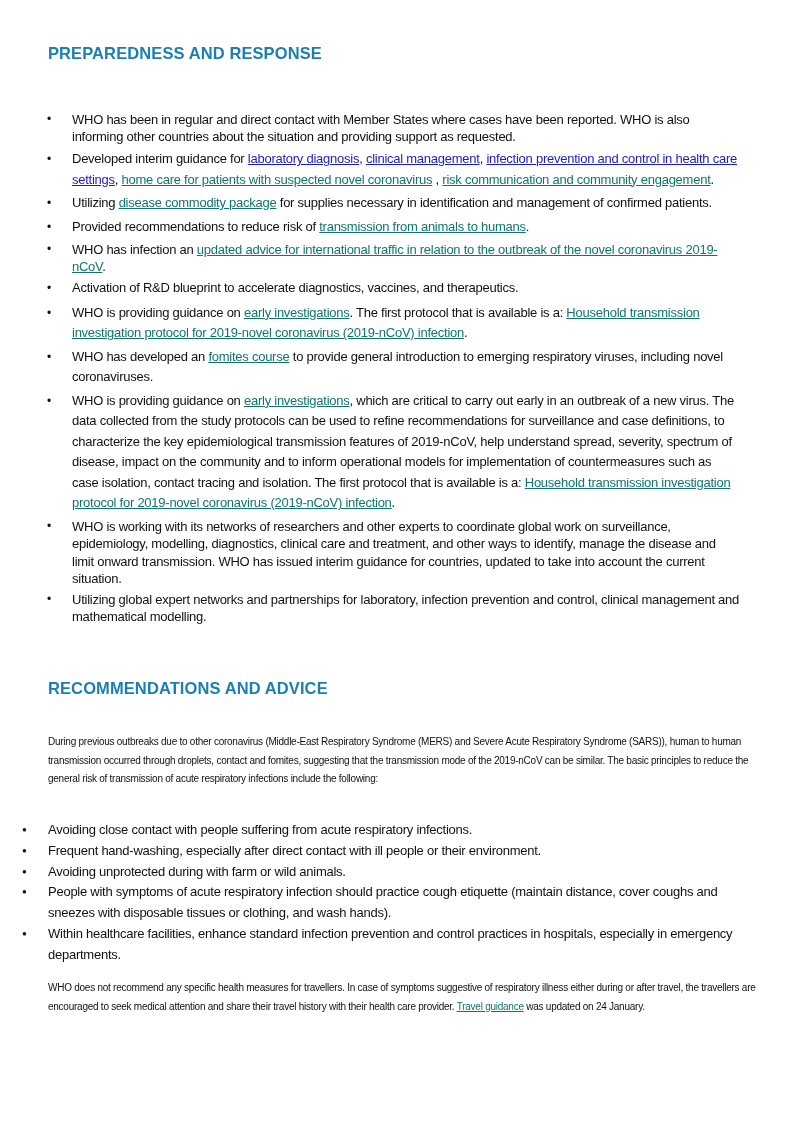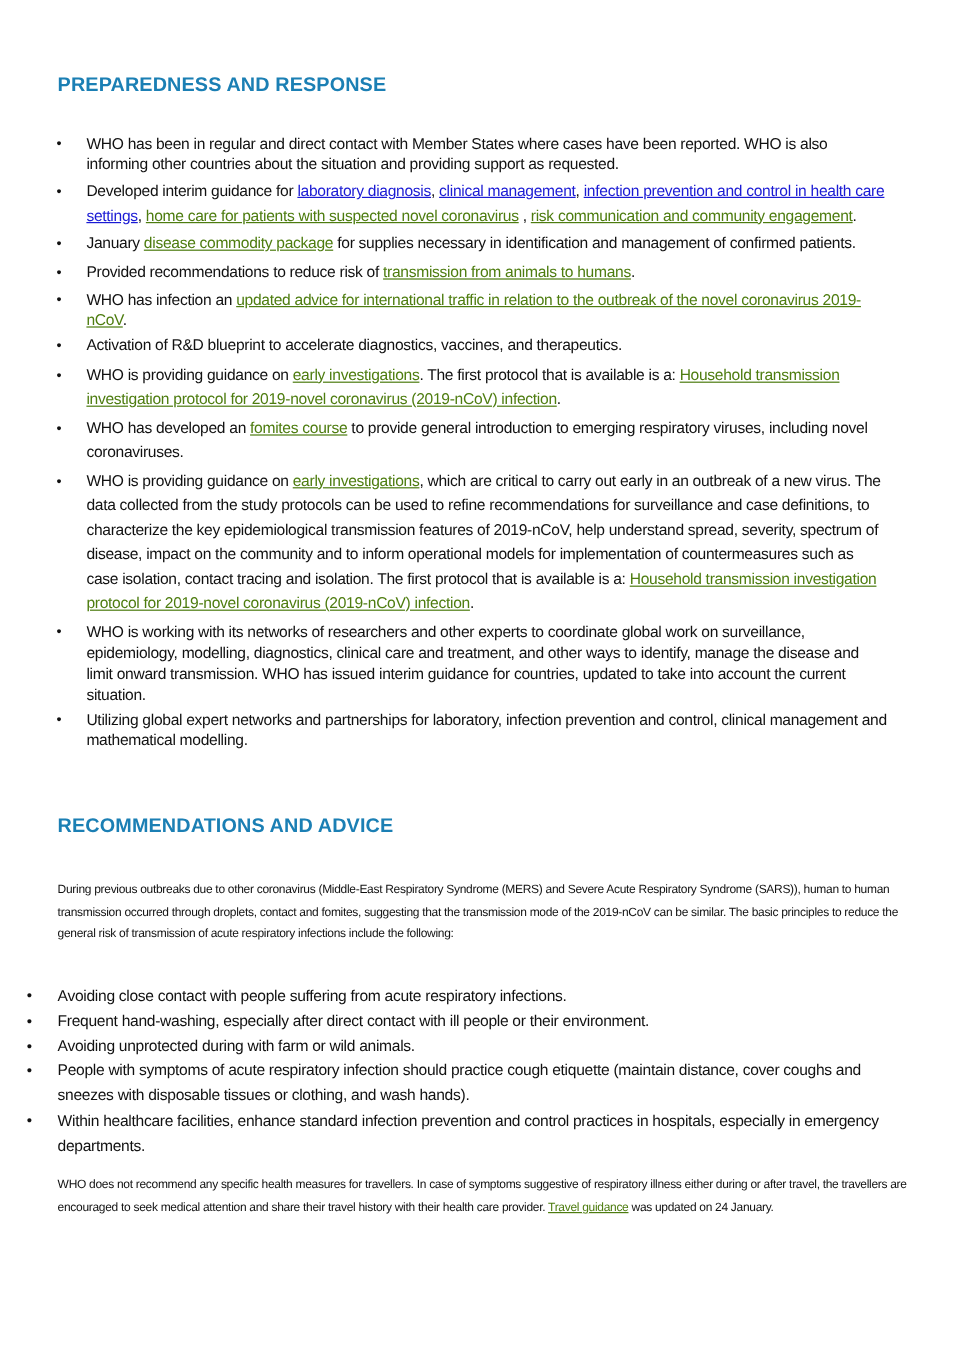--- a/index.html
+++ b/index.html
@@ -10,41 +10,41 @@
   }
   .heading {
     position: absolute; left: 48px;
     font-family: "Liberation Sans", sans-serif;
     font-weight: bold; font-size: 16.5px; color: #1b7fb4; letter-spacing: 0.1px;
   }
   .list { position: absolute; margin: 0; padding: 0; list-style: none; }
   .item { position: relative; font-size: 13px; letter-spacing: -0.25px; color: #111; }
   .bullet { position: absolute; font-size: 12px; }
   .text { display: block; }
-  a.link { color: #4d7c0f; }
+  a.link { color: #0f766e; }
   span.link-plain { color: #1a1ad4; text-decoration: underline; }
   .para { position: absolute; left: 48px; width: 710px; font-size: 10px; letter-spacing: -0.25px; line-height: 18.5px; color: #111; margin: 0; }
 </style>
 </head>
 <body>
 
-<h2 class="heading" style="top:62px;margin:0;">PREPAREDNESS AND RESPONSE</h2>
+<h2 class="heading" style="top:44px;margin:0;">PREPAREDNESS AND RESPONSE</h2>
 
 <ul class="list" id="prep-list" style="left:72px; top:111px; width:668px;">
     <li class="item" style="line-height: 17px; margin-bottom: 4px;">
       <span class="bullet" style="left: -25px;">•</span>
       <span class="text"><span>WHO has been in regular and direct contact with Member States where cases have been reported. WHO is also informing other countries about the situation and providing support as requested.</span></span>
     </li>
     <li class="item" style="line-height: 20.5px; margin-bottom: 3px;">
       <span class="bullet" style="left: -25px;">•</span>
       <span class="text"><span>Developed interim guidance for </span><span class="link-plain">laboratory diagnosis</span><span>, </span><span class="link-plain">clinical management</span><span>, </span><span class="link-plain">infection prevention and control in health care settings</span><span>, </span><a href="#" class="link">home care for patients with suspected novel coronavirus</a><span> , </span><a href="#" class="link">risk communication and community engagement</a><span>.</span></span>
     </li>
     <li class="item" style="line-height: 20.5px; margin-bottom: 3px;">
       <span class="bullet" style="left: -25px;">•</span>
-      <span class="text"><span>January </span><a href="#" class="link">disease commodity package</a><span> for supplies necessary in identification and management of confirmed patients.</span></span>
+      <span class="text"><span>Utilizing </span><a href="#" class="link">disease commodity package</a><span> for supplies necessary in identification and management of confirmed patients.</span></span>
     </li>
     <li class="item" style="line-height: 20.5px; margin-bottom: 4px;">
       <span class="bullet" style="left: -25px;">•</span>
       <span class="text"><span>Provided recommendations to reduce risk of </span><a href="#" class="link">transmission from animals to humans</a><span>.</span></span>
     </li>
     <li class="item" style="line-height: 17px; margin-bottom: 3px;">
       <span class="bullet" style="left: -25px;">•</span>
       <span class="text"><span>WHO has infection an </span><a href="#" class="link">updated advice for international traffic in relation to the outbreak of the novel coronavirus 2019-nCoV</a><span>.</span></span>
     </li>
     <li class="item" style="line-height: 20.5px; margin-bottom: 4px;">

